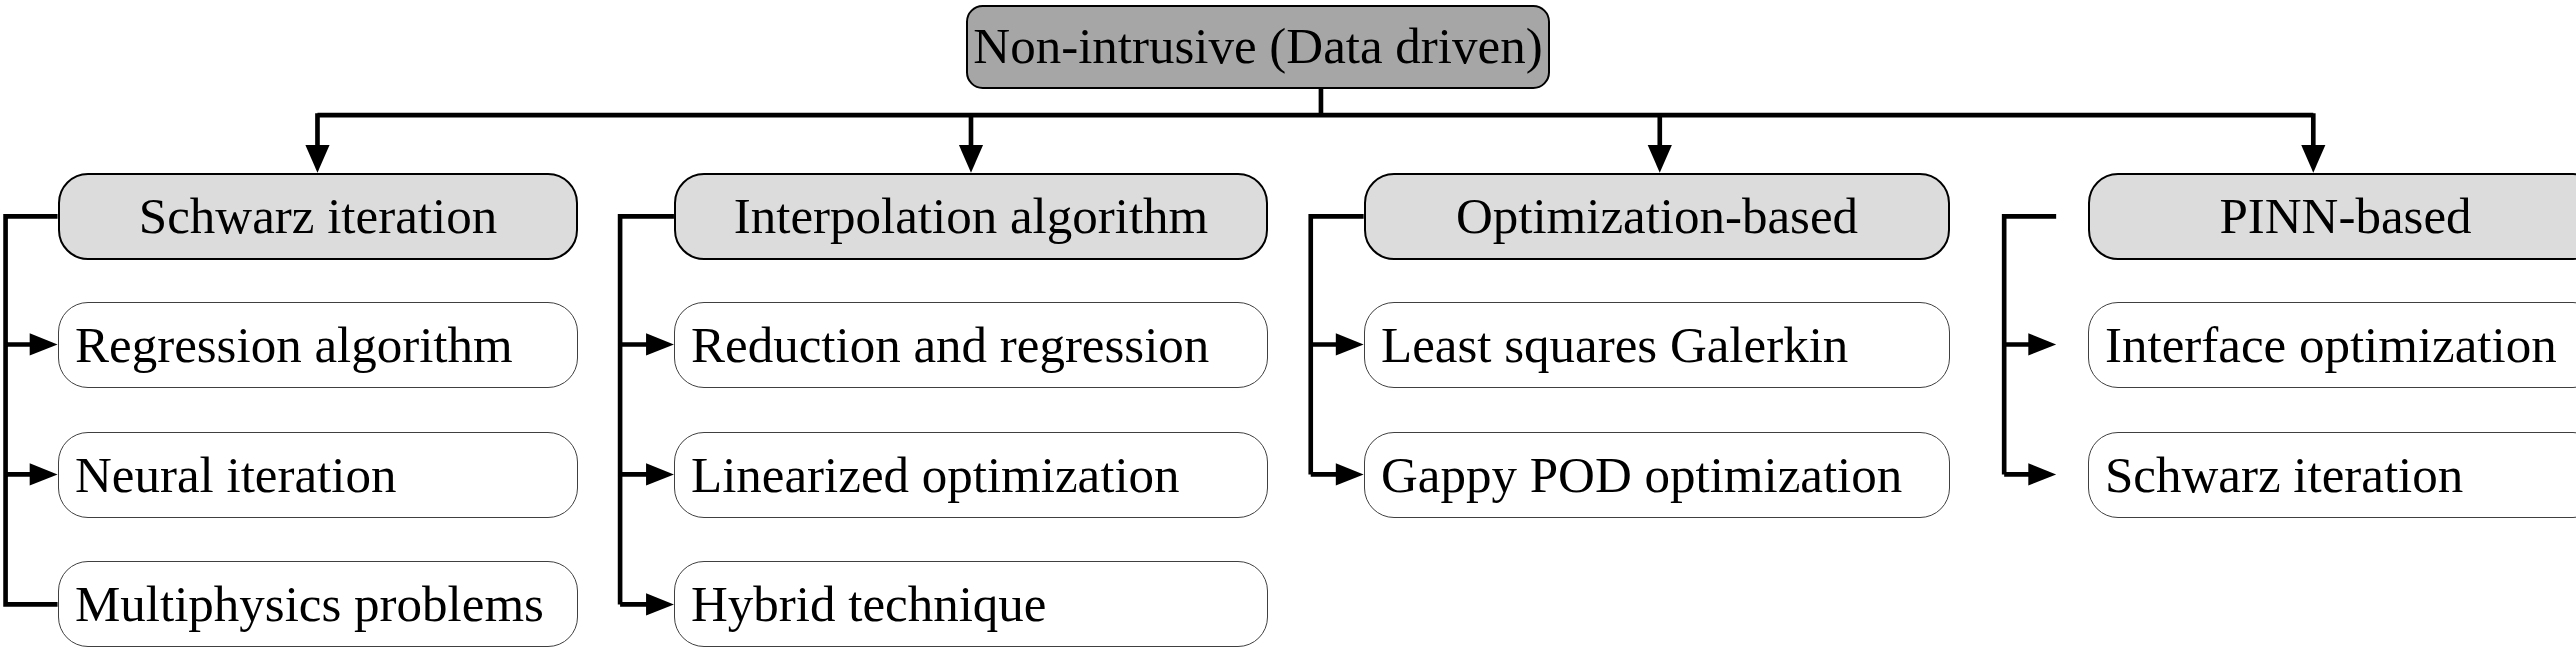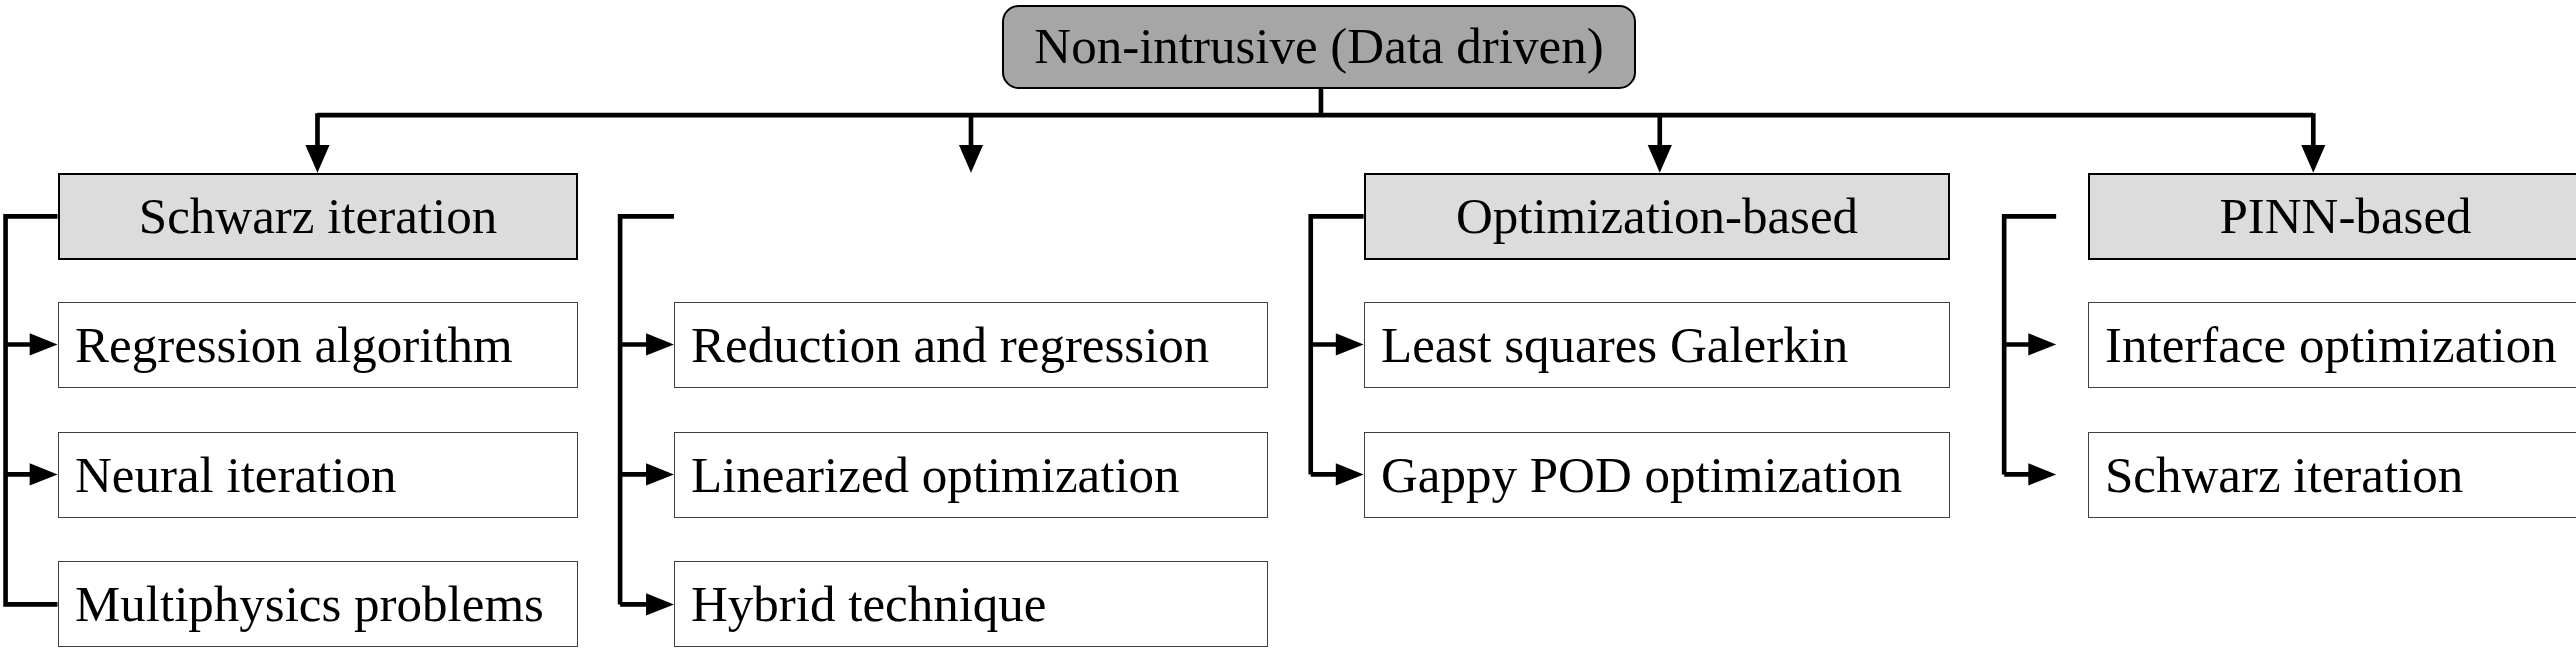--- a/index.html
+++ b/index.html
@@ -20,29 +20,29 @@
   .wires polygon { fill: var(--line-color, #000); stroke: none; }
   .box {
     position: absolute;
     box-sizing: border-box;
     display: flex;
     align-items: center;
     font-size: 51px;
     color: #000000;
     line-height: 1;
     white-space: nowrap;
+    border-radius: 30px;
   }
   .root-box {
-    left: 966px; top: 4.6px; width: 634px; height: 84px;
+    left: 966px; top: 4.6px; width: 584px; height: 84px;
     background: var(--root-fill, #a6a6a6);
     border: 2.8px solid #000000;
     border-radius: 16.7px;
     justify-content: center;
     text-align: center;
-    margin-left: 36px;
   }
   .hdr {
     background: var(--header-fill, #dcdcdc);
     border: 2.8px solid #000000;
     justify-content: center;
     text-align: center;
   }
   .item {
     background: var(--item-fill, #ffffff);
     border: 1.9px solid #404040;
@@ -89,20 +89,21 @@
     <polygon points="2185,499 2185,523 2215,511"></polygon>
   </svg>
 
   <div class="box root-box">Non-intrusive (Data driven)</div>
 
   <div class="box hdr row-h c1">Schwarz iteration</div>
   <div class="box item row-1 c1">Regression algorithm</div>
   <div class="box item row-2 c1">Neural iteration</div>
   <div class="box item row-3 c1">Multiphysics problems</div>
 
+  <div class="box hdr row-h c2">Interpolation algorithm</div>
   <div class="box item row-1 c2">Reduction and regression</div>
   <div class="box item row-2 c2">Linearized optimization</div>
   <div class="box item row-3 c2">Hybrid technique</div>
 
   <div class="box hdr row-h c3">Optimization-based</div>
   <div class="box item row-2 c3">Gappy POD optimization</div>
   <div class="box item row-1 c3">Least squares Galerkin</div>
 
   <div class="box hdr row-h c4">PINN-based</div>
   <div class="box item row-1 c4">Interface optimization</div>

